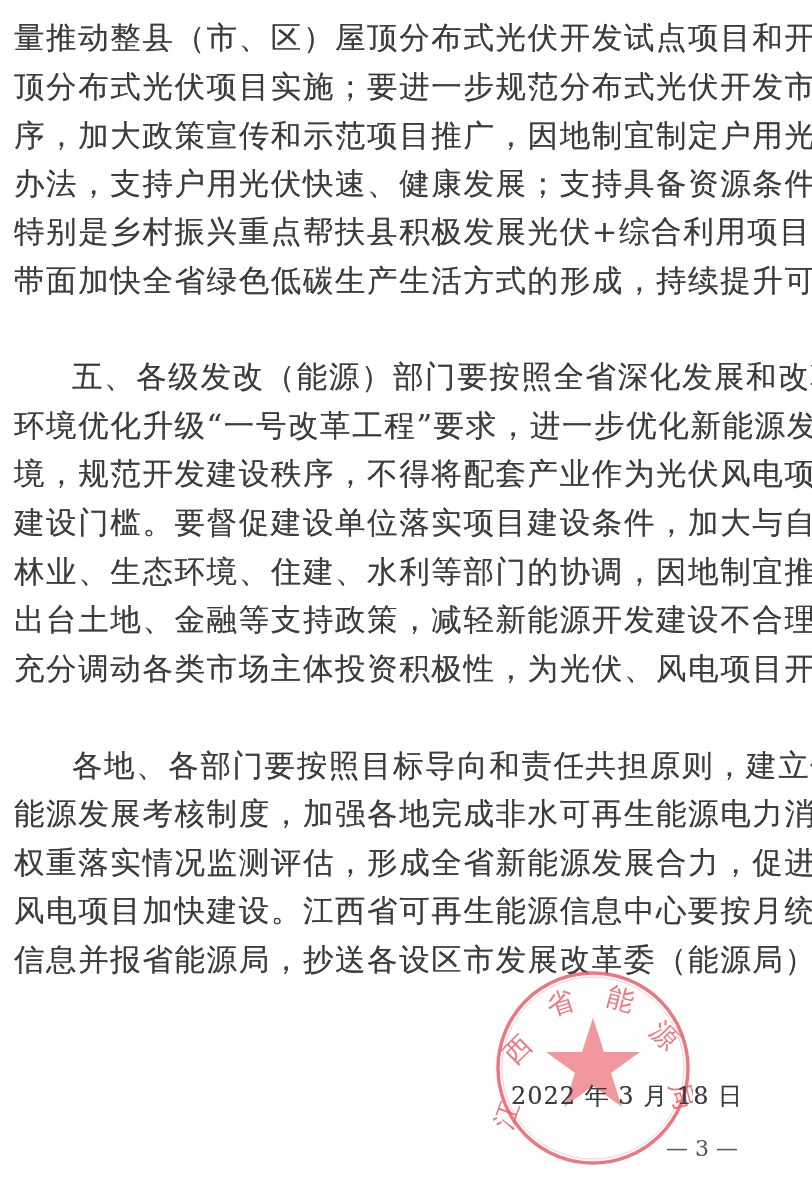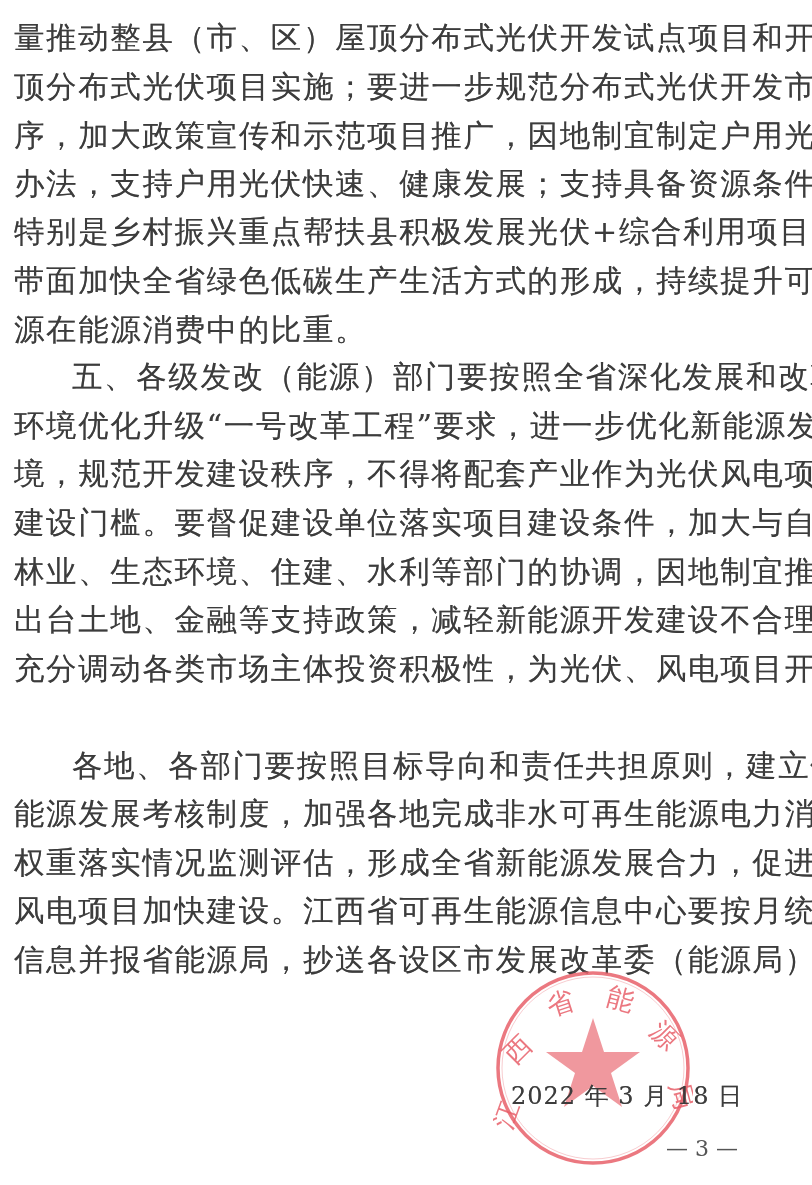--- a/index.html
+++ b/index.html
@@ -69,21 +69,20 @@
 </head>
 <body>
 
 <div class="page">
   <div class="line" style="top:18px">量推动整县（市、区）屋顶分布式光伏开发试点项目和开发区屋</div>
   <div class="line" style="top:67px">顶分布式光伏项目实施；要进一步规范分布式光伏开发市场秩</div>
   <div class="line" style="top:116px">序，加大政策宣传和示范项目推广，因地制宜制定户用光伏管理</div>
   <div class="line" style="top:164px">办法，支持户用光伏快速、健康发展；支持具备资源条件的地区，</div>
   <div class="line" style="top:212px">特别是乡村振兴重点帮扶县积极发展光伏+综合利用项目，以点</div>
   <div class="line" style="top:261px">带面加快全省绿色低碳生产生活方式的形成，持续提升可再生能</div>
-  <div class="line" style="top:310px">源在能源消费中的比重。</div>
   <div class="line indent" style="top:357px">五、各级发改（能源）部门要按照全省深化发展和改革营商</div>
   <div class="line" style="top:406px">环境优化升级“一号改革工程”要求，进一步优化新能源发展环</div>
   <div class="line" style="top:454px">境，规范开发建设秩序，不得将配套产业作为光伏风电项目开发</div>
   <div class="line" style="top:503px">建设门槛。要督促建设单位落实项目建设条件，加大与自然资源、</div>
   <div class="line" style="top:552px">林业、生态环境、住建、水利等部门的协调，因地制宜推动地方</div>
   <div class="line" style="top:600px">出台土地、金融等支持政策，减轻新能源开发建设不合理负担，</div>
   <div class="line" style="top:649px">充分调动各类市场主体投资积极性，为光伏、风电项目开发建设</div>
   <div class="line indent" style="top:746px">各地、各部门要按照目标导向和责任共担原则，建立健全新</div>
   <div class="line" style="top:794px">能源发展考核制度，加强各地完成非水可再生能源电力消纳责任</div>
   <div class="line" style="top:843px">权重落实情况监测评估，形成全省新能源发展合力，促进光伏、</div>

